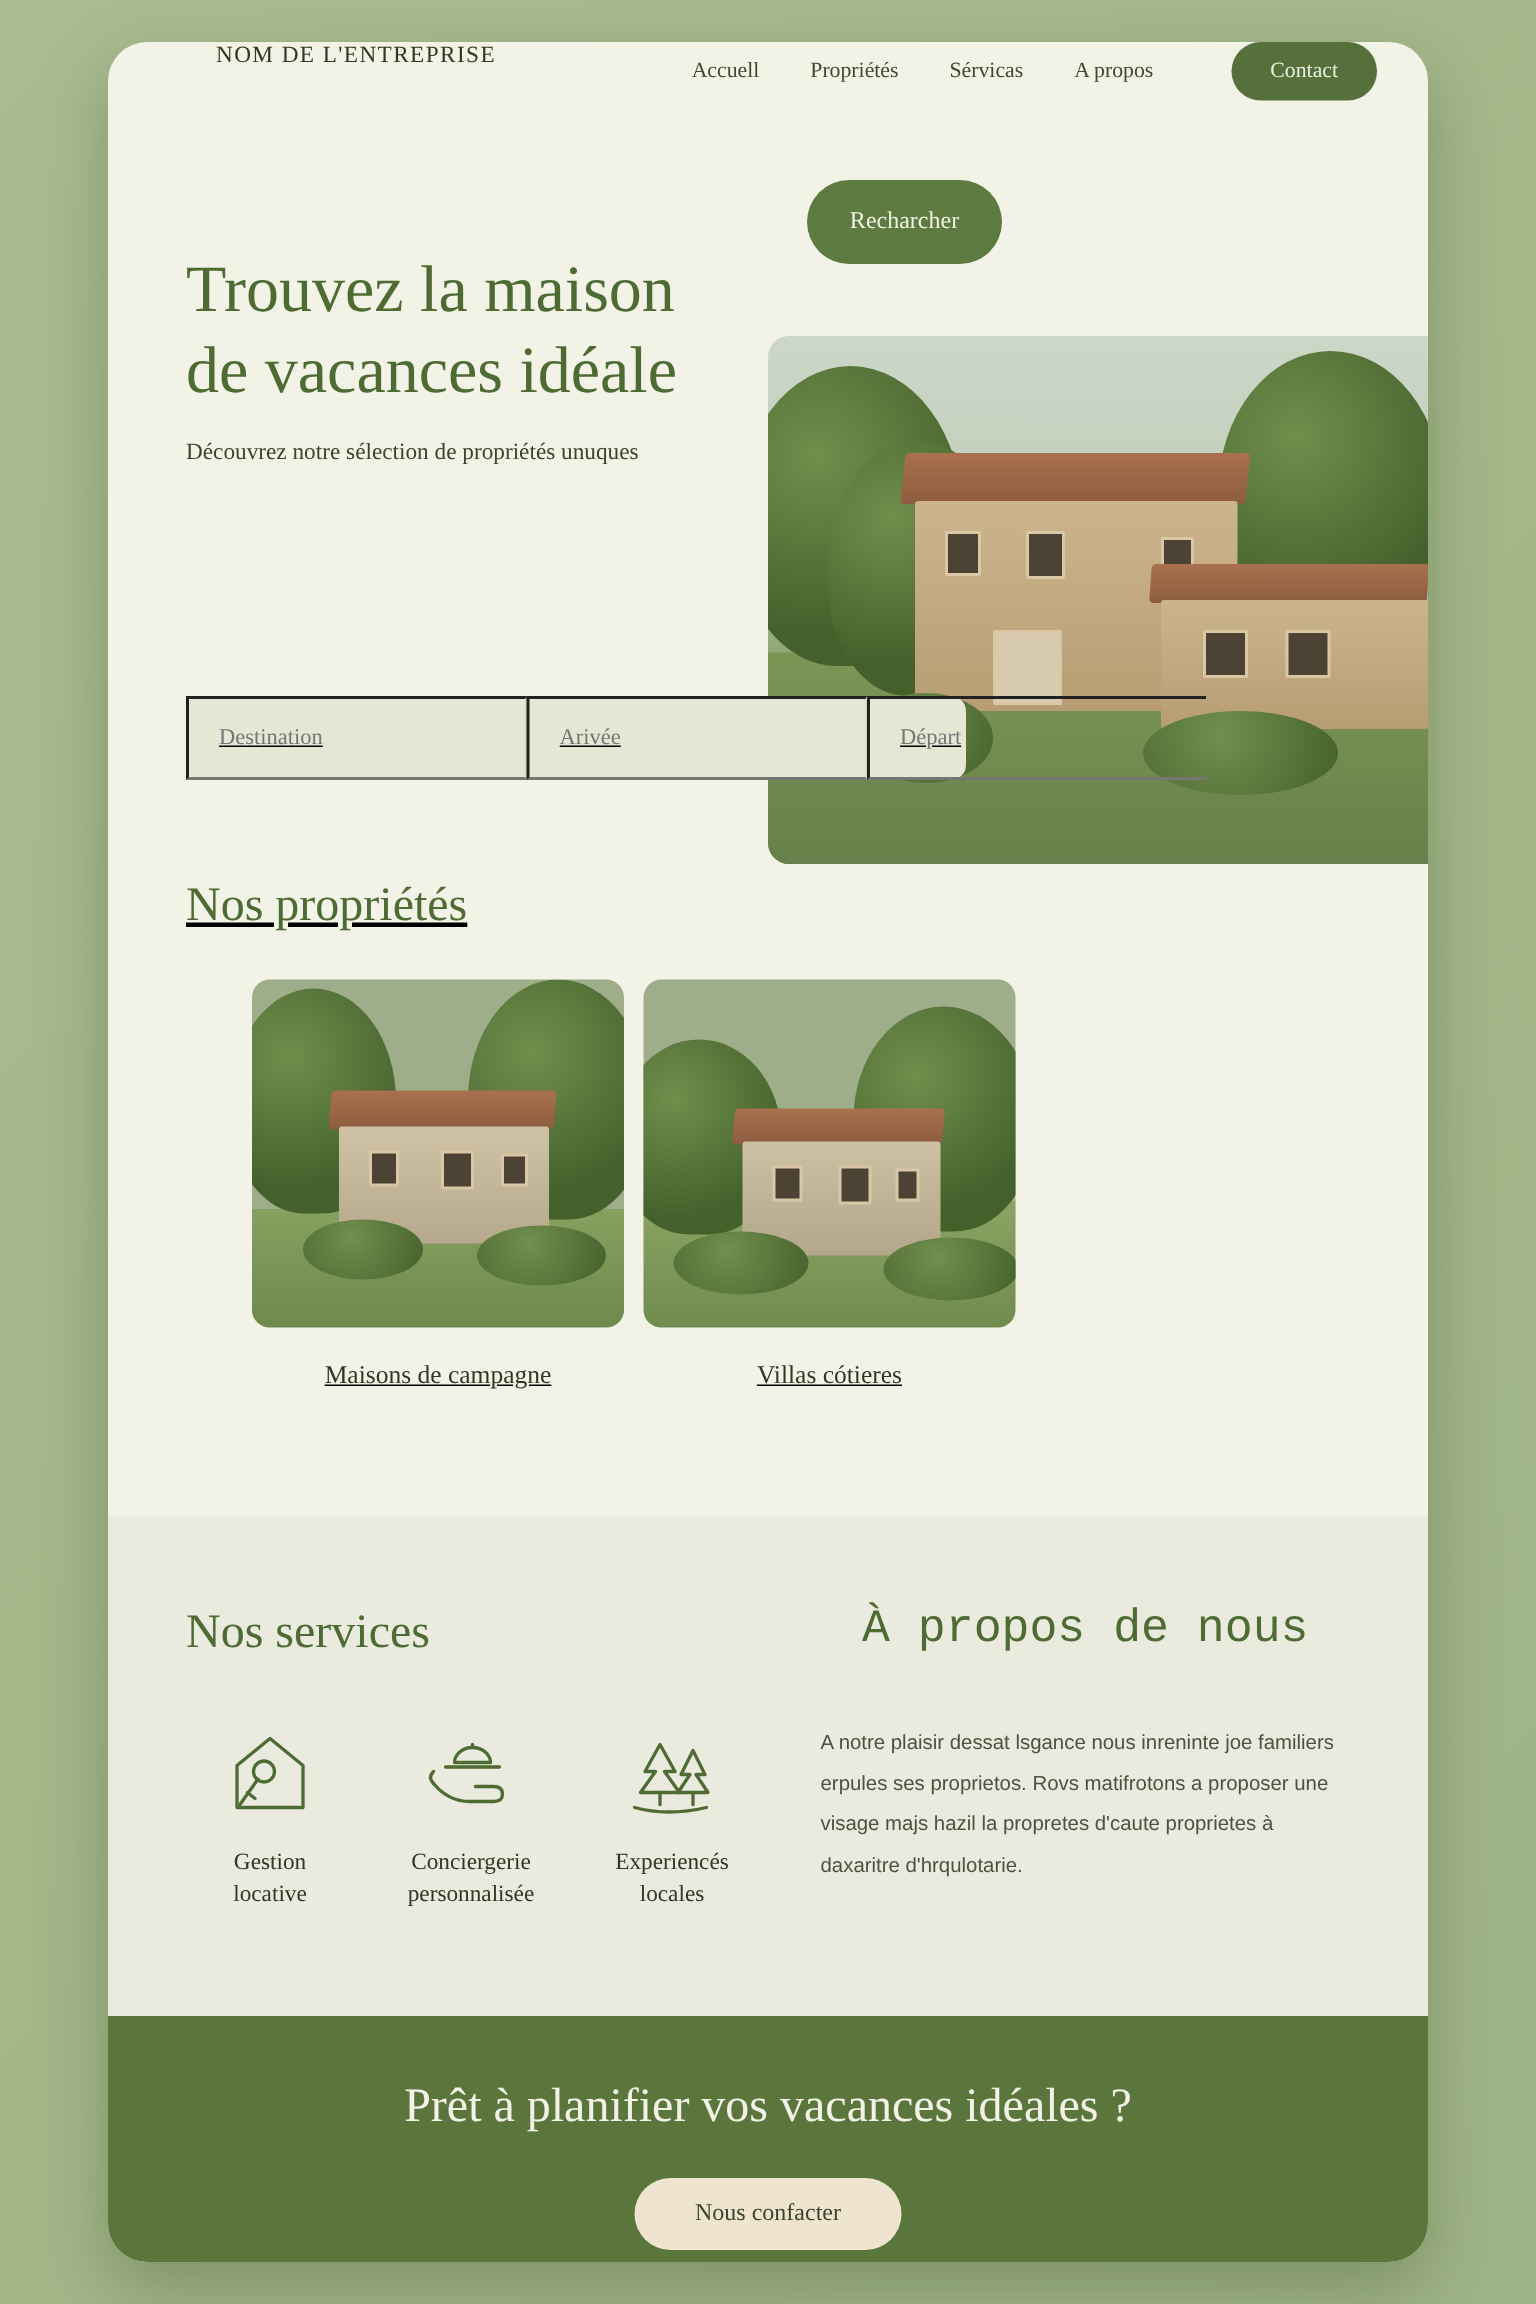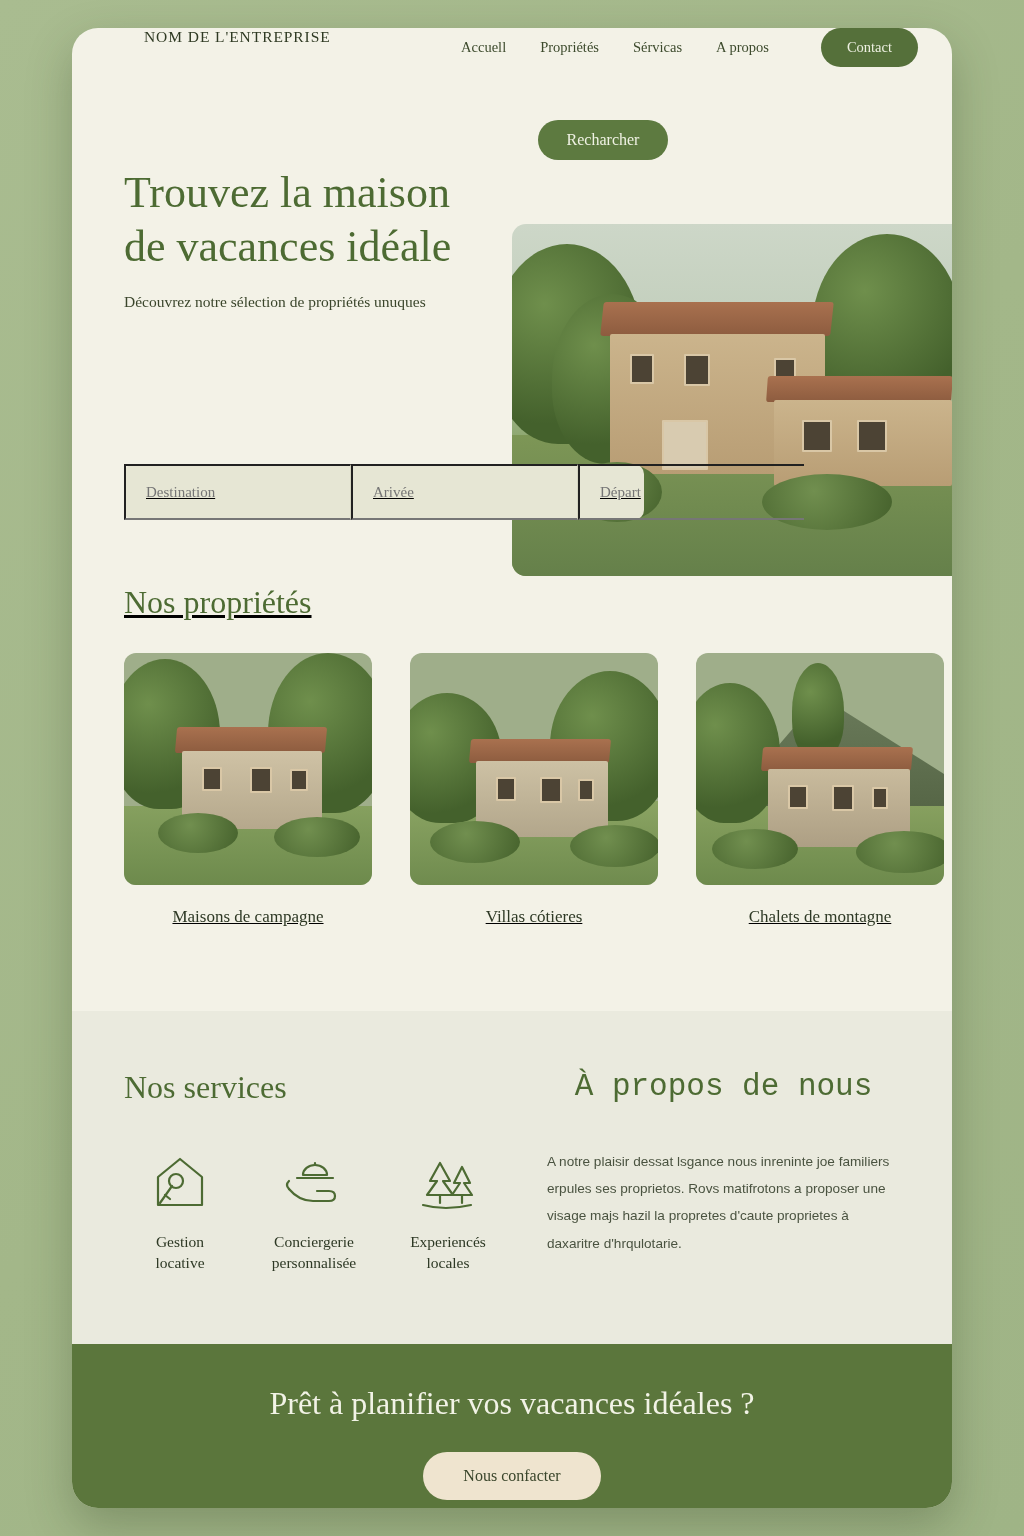--- a/index.html
+++ b/index.html
@@ -169,21 +169,21 @@
     border-right: 1px solid #d6d6c2;
     background: transparent;
     outline: none;
   }
   .search-field:last-of-type { border-right: none; }
   .search-btn {
     position: absolute;
     left: 466px;
     top: 4px;
     width: 130px;
-    height: 40px;
+    height: 56px;
     border: none;
     border-radius: 28px;
     background: #5d7a40;
     color: #f0f2e4;
     font-family: "Liberation Serif", serif;
     font-size: 16px;
     cursor: pointer;
     z-index: 5;
   }
 
@@ -193,22 +193,23 @@
     text-decoration: underline;
   }
   .sect-title {
     font-family: "Liberation Serif", serif;
     font-size: 32px;
     font-weight: 400;
     color: #4d6b33;
   }
   .cards {
     display: flex;
-    gap: 38px;
+    gap: 13px;
     margin-top: 32px;
+    margin-left: 44px;
   }
   .card { width: 248px; }
   .card-photo {
     position: relative;
     width: 248px;
     height: 232px;
     border-radius: 12px;
     overflow: hidden;
     background: #9fae8a;
   }
@@ -378,37 +379,20 @@
             <div class="house-body" style="left:66px;top:108px;width:132px;height:76px;background:linear-gradient(#cdc1a4,#b2a68b);"></div>
             <div class="window" style="left:86px;top:124px;width:20px;height:24px;"></div>
             <div class="window" style="left:130px;top:124px;width:22px;height:26px;"></div>
             <div class="window" style="left:168px;top:126px;width:16px;height:22px;"></div>
             <div class="bush" style="left:20px;top:168px;width:90px;height:42px;"></div>
             <div class="bush" style="left:160px;top:172px;width:90px;height:42px;"></div>
           </div>
           <div class="card-caption">Villas cótieres</div>
         </div>
 
-        <div class="card">
-          <div class="card-photo">
-            <div class="sky" style="background:linear-gradient(#bed0d6,#b4c6c2 30%,#7e9466 58%,#6f8a58 100%);"></div>
-            <div style="position:absolute;right:-10px;top:36px;width:230px;height:120px;background:linear-gradient(#6c7c5c,#566646);clip-path:polygon(0 100%,42% 6%,100% 76%,100% 100%);"></div>
-            <div class="ground" style="height:34%;background:linear-gradient(#87a05f,#6d8a4c);"></div>
-            <div class="tree" style="left:-16px;top:30px;width:100px;height:140px;"></div>
-            <div class="tree" style="left:96px;top:10px;width:52px;height:96px;border-radius:50% 50% 40% 40%;"></div>
-            <div class="roof" style="left:66px;top:94px;width:150px;height:24px;transform:skewX(-5deg);"></div>
-            <div class="house-body" style="left:72px;top:116px;width:142px;height:78px;background:linear-gradient(#c9bb9d,#ad9f84);"></div>
-            <div class="window" style="left:92px;top:132px;width:20px;height:24px;"></div>
-            <div class="window" style="left:136px;top:132px;width:22px;height:26px;"></div>
-            <div class="window" style="left:176px;top:134px;width:16px;height:22px;"></div>
-            <div class="bush" style="left:16px;top:176px;width:86px;height:40px;"></div>
-            <div class="bush" style="left:160px;top:178px;width:96px;height:42px;"></div>
-          </div>
-          <div class="card-caption">Chalets de montagne</div>
-        </div>
 
       </div>
     </div>
 
     <div class="band">
       <div class="col-services">
         <div class="sect-title">Nos services</div>
         <div class="services-row">
 
           <div class="service">

